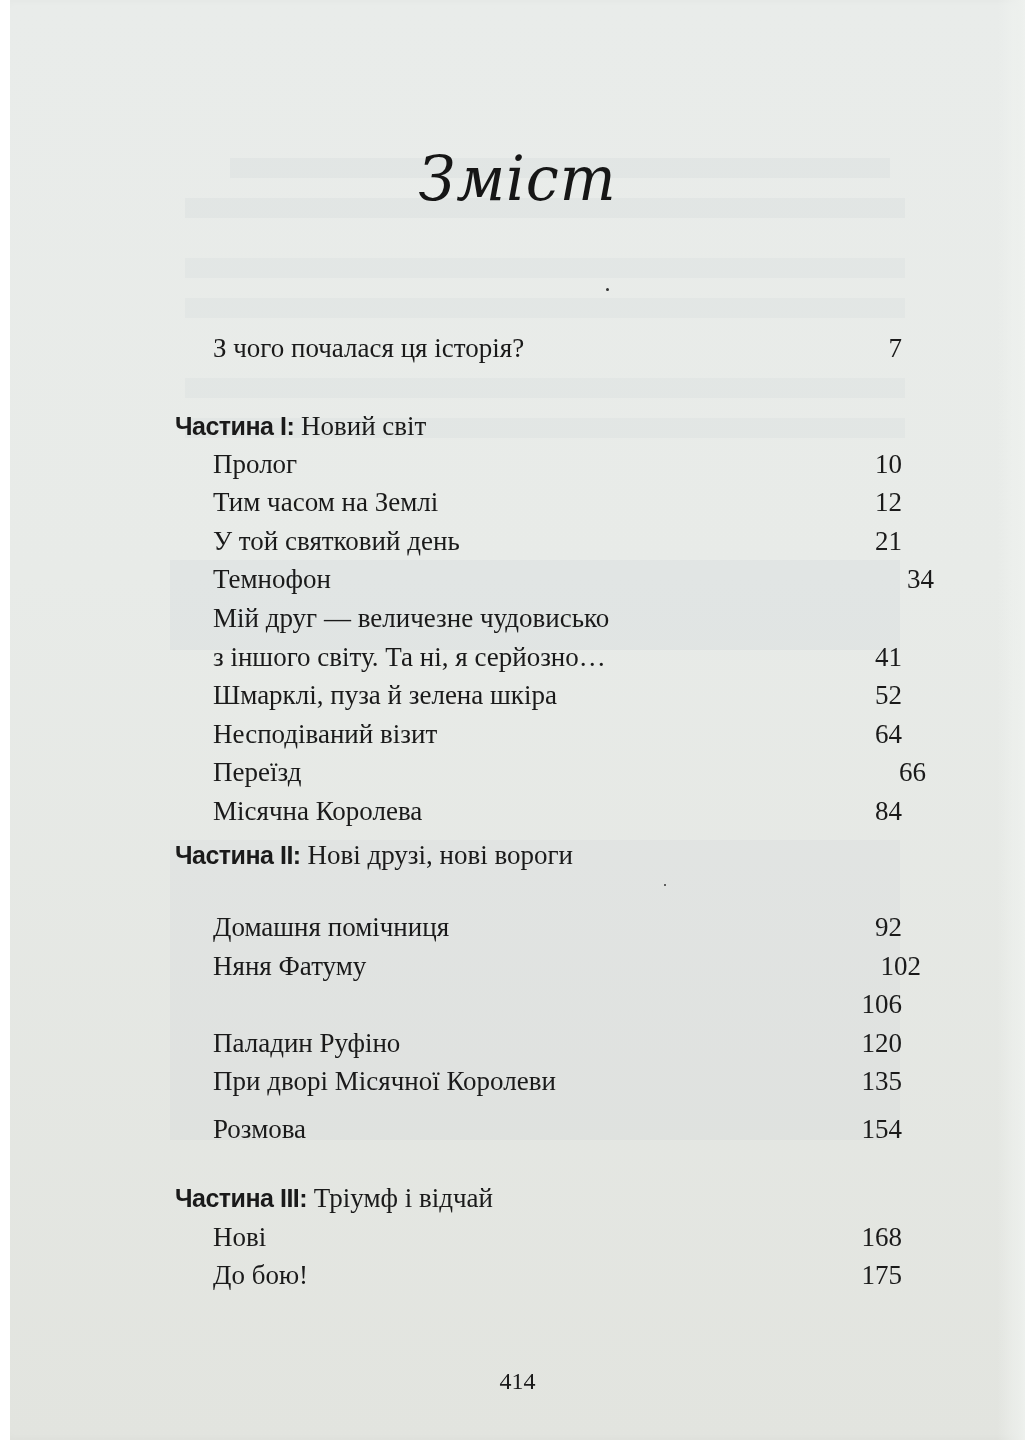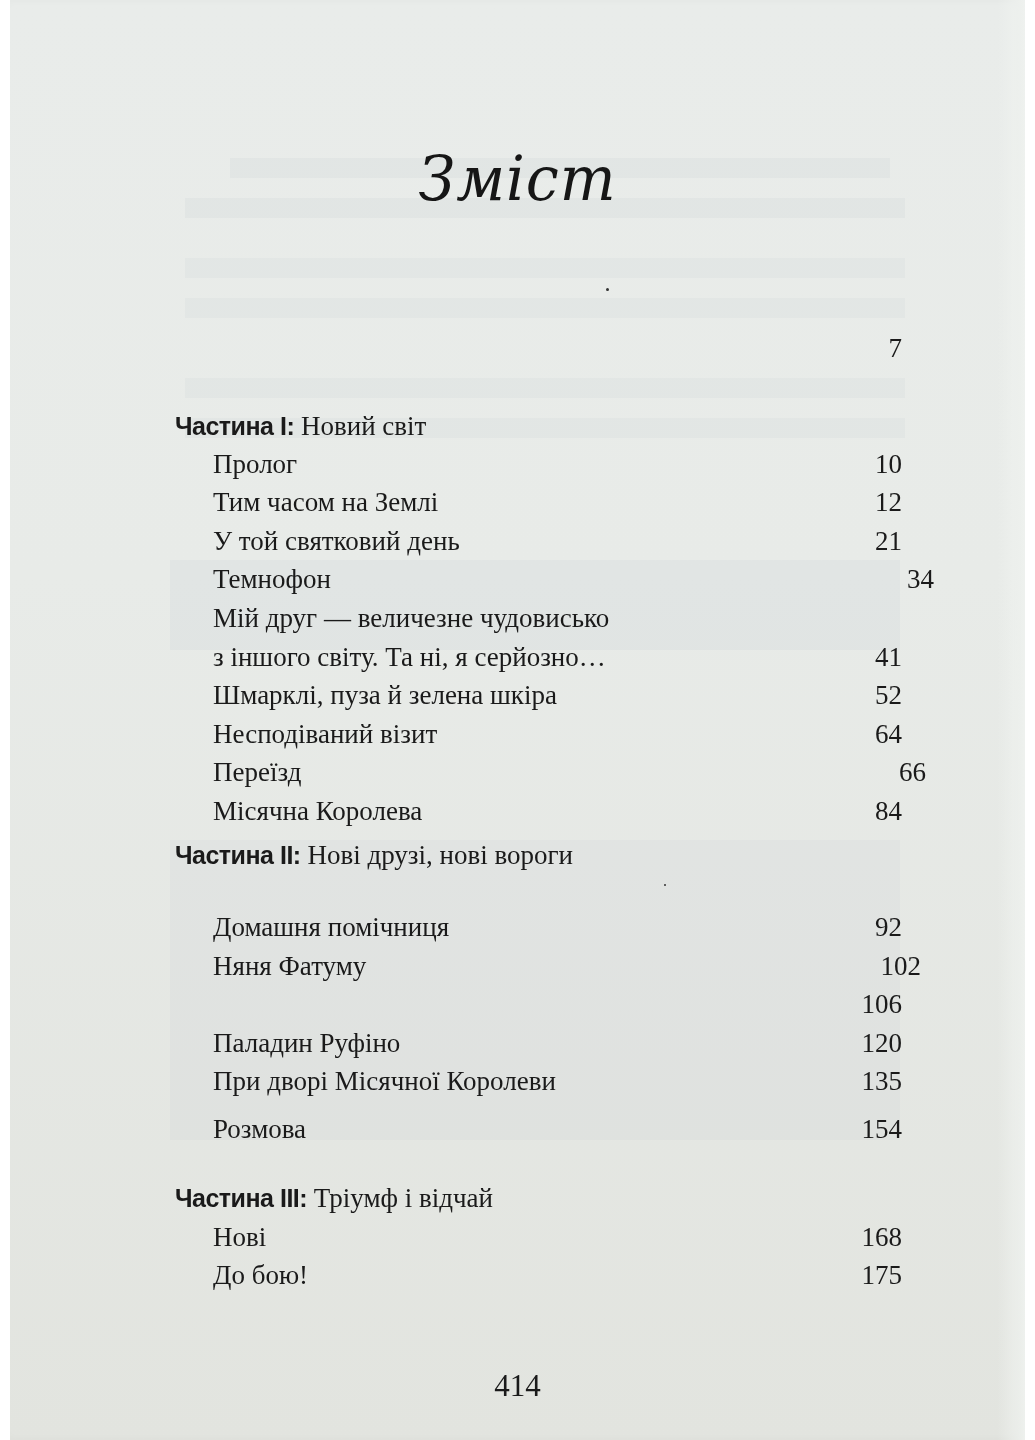--- a/index.html
+++ b/index.html
@@ -87,21 +87,21 @@
       letter-spacing: -0.5px;
       font-size: 25px;
       margin-top: 31px;
     }
     .footer-num {
       position: absolute;
       left: 0;
       width: 1035px;
       top: 1368px;
       text-align: center;
-      font-size: 31px;
+      font-size: 24px;
       color: #1a1a1a;
     }
     .speck {
       position: absolute;
       width: 3px;
       height: 3px;
       background: #333;
       border-radius: 50%;
     }
   </style>
@@ -122,20 +122,21 @@
 <div class="bleed" style="left:170px; top:840px; width:730px; height:300px; background:rgba(90,120,150,0.04);"></div>
 
 <div class="title">Зміст</div>
 
 <div class="speck" style="left:606px; top:288px;"></div>
 <div class="speck" style="left:664px; top:884px; width:2px; height:2px;"></div>
 
 <div class="toc">
 
   <div class="row" style="top:329px;">
+    <span class="label">З чого почалася ця історія?</span>
     <span class="page-num">7</span>
   </div>
 
   <div class="row part" style="top:407px;">
     <span class="label">
       <span class="part-bold">Частина I:</span>
       <span>Новий світ</span>
     </span>
   </div>
   <div class="row" style="top:445px;">

